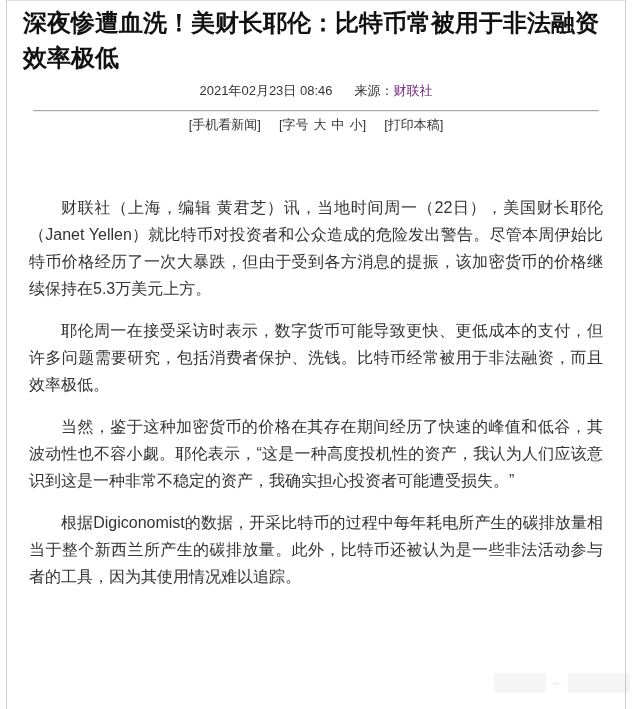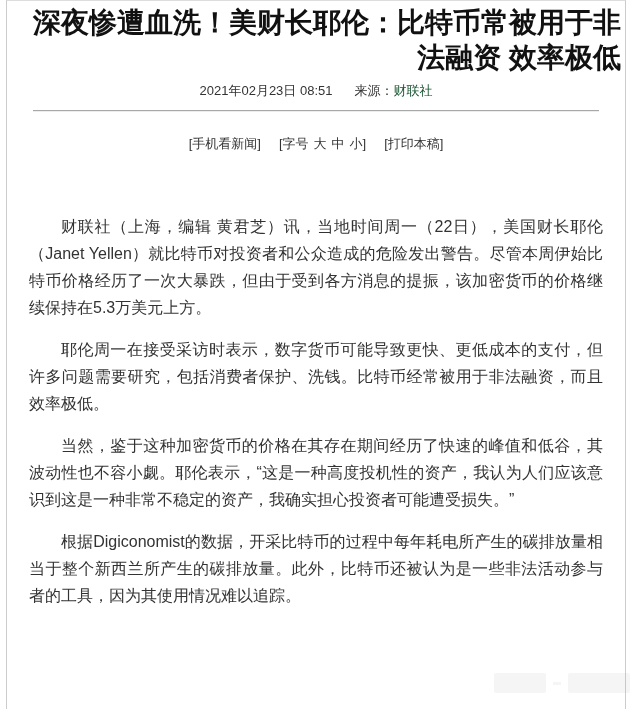--- a/index.html
+++ b/index.html
@@ -13,43 +13,43 @@
   .frame {
     position: absolute;
     left: 6px; top: 0;
     width: 620px; height: 760px;
     border: 1px solid #cccccc;
     border-top-color: #dddddd;
     background: #ffffff;
   }
   .title {
     margin: 4px 4px 0 16px;
-    font-size: 28px;
+    font-size: 24px;
     line-height: 35px;
     font-weight: 700;
-    text-align: right;
+    text-align: left;
     color: #111111;
     letter-spacing: 0;
   }
   .meta {
     margin-top: 7px;
     text-align: center;
     font-size: 13px;
     color: #333333;
   }
   .meta .datetime { margin-right: 22px; }
-  .meta a { color: #14532d; text-decoration: none; cursor: pointer; }
+  .meta a { color: #701a75; text-decoration: none; cursor: pointer; }
   .divider {
     margin: 10px 26px 0 26px;
     height: 0;
     border-top: 1px solid #a8a8a8;
     border-bottom: 1px solid #ededed;
   }
   .toolbar {
-    margin-top: 23px;
+    margin-top: 4px;
     text-align: center;
     font-size: 13px;
     color: #333333;
   }
   .toolbar a, .toolbar span { color: #333333; text-decoration: none; cursor: pointer; }
   .toolbar .group { margin: 0 9px; display: inline-block; }
   .toolbar .fontsize a { margin-left: 5px; }
   .body {
     margin-top: 60px;
     padding: 0 22px;
@@ -86,21 +86,21 @@
   }
 </style>
 </head>
 <body>
 
 <div class="frame">
 
   <h1 class="title">深夜惨遭血洗！美财长耶伦：比特币常被用于非法融资 效率极低</h1>
 
   <div class="meta">
-    <span class="datetime">2021年02月23日 08:51</span><span>来源：</span><a>财联社</a>
+    <span class="datetime">2021年02月23日 08:46</span><span>来源：</span><a>财联社</a>
   </div>
 
   <div class="divider"></div>
 
   <div class="toolbar">
     <a class="group">[手机看新闻]</a><span class="group fontsize"><span>[字号</span><a>大</a><a>中</a><a>小]</a></span><a class="group">[打印本稿]</a>
   </div>
 
   <div class="body">
     <p>财联社（上海，编辑 黄君芝）讯，当地时间周一（22日），美国财长耶伦（Janet Yellen）就比特币对投资者和公众造成的危险发出警告。尽管本周伊始比特币价格经历了一次大暴跌，但由于受到各方消息的提振，该加密货币的价格继续保持在5.3万美元上方。</p>

